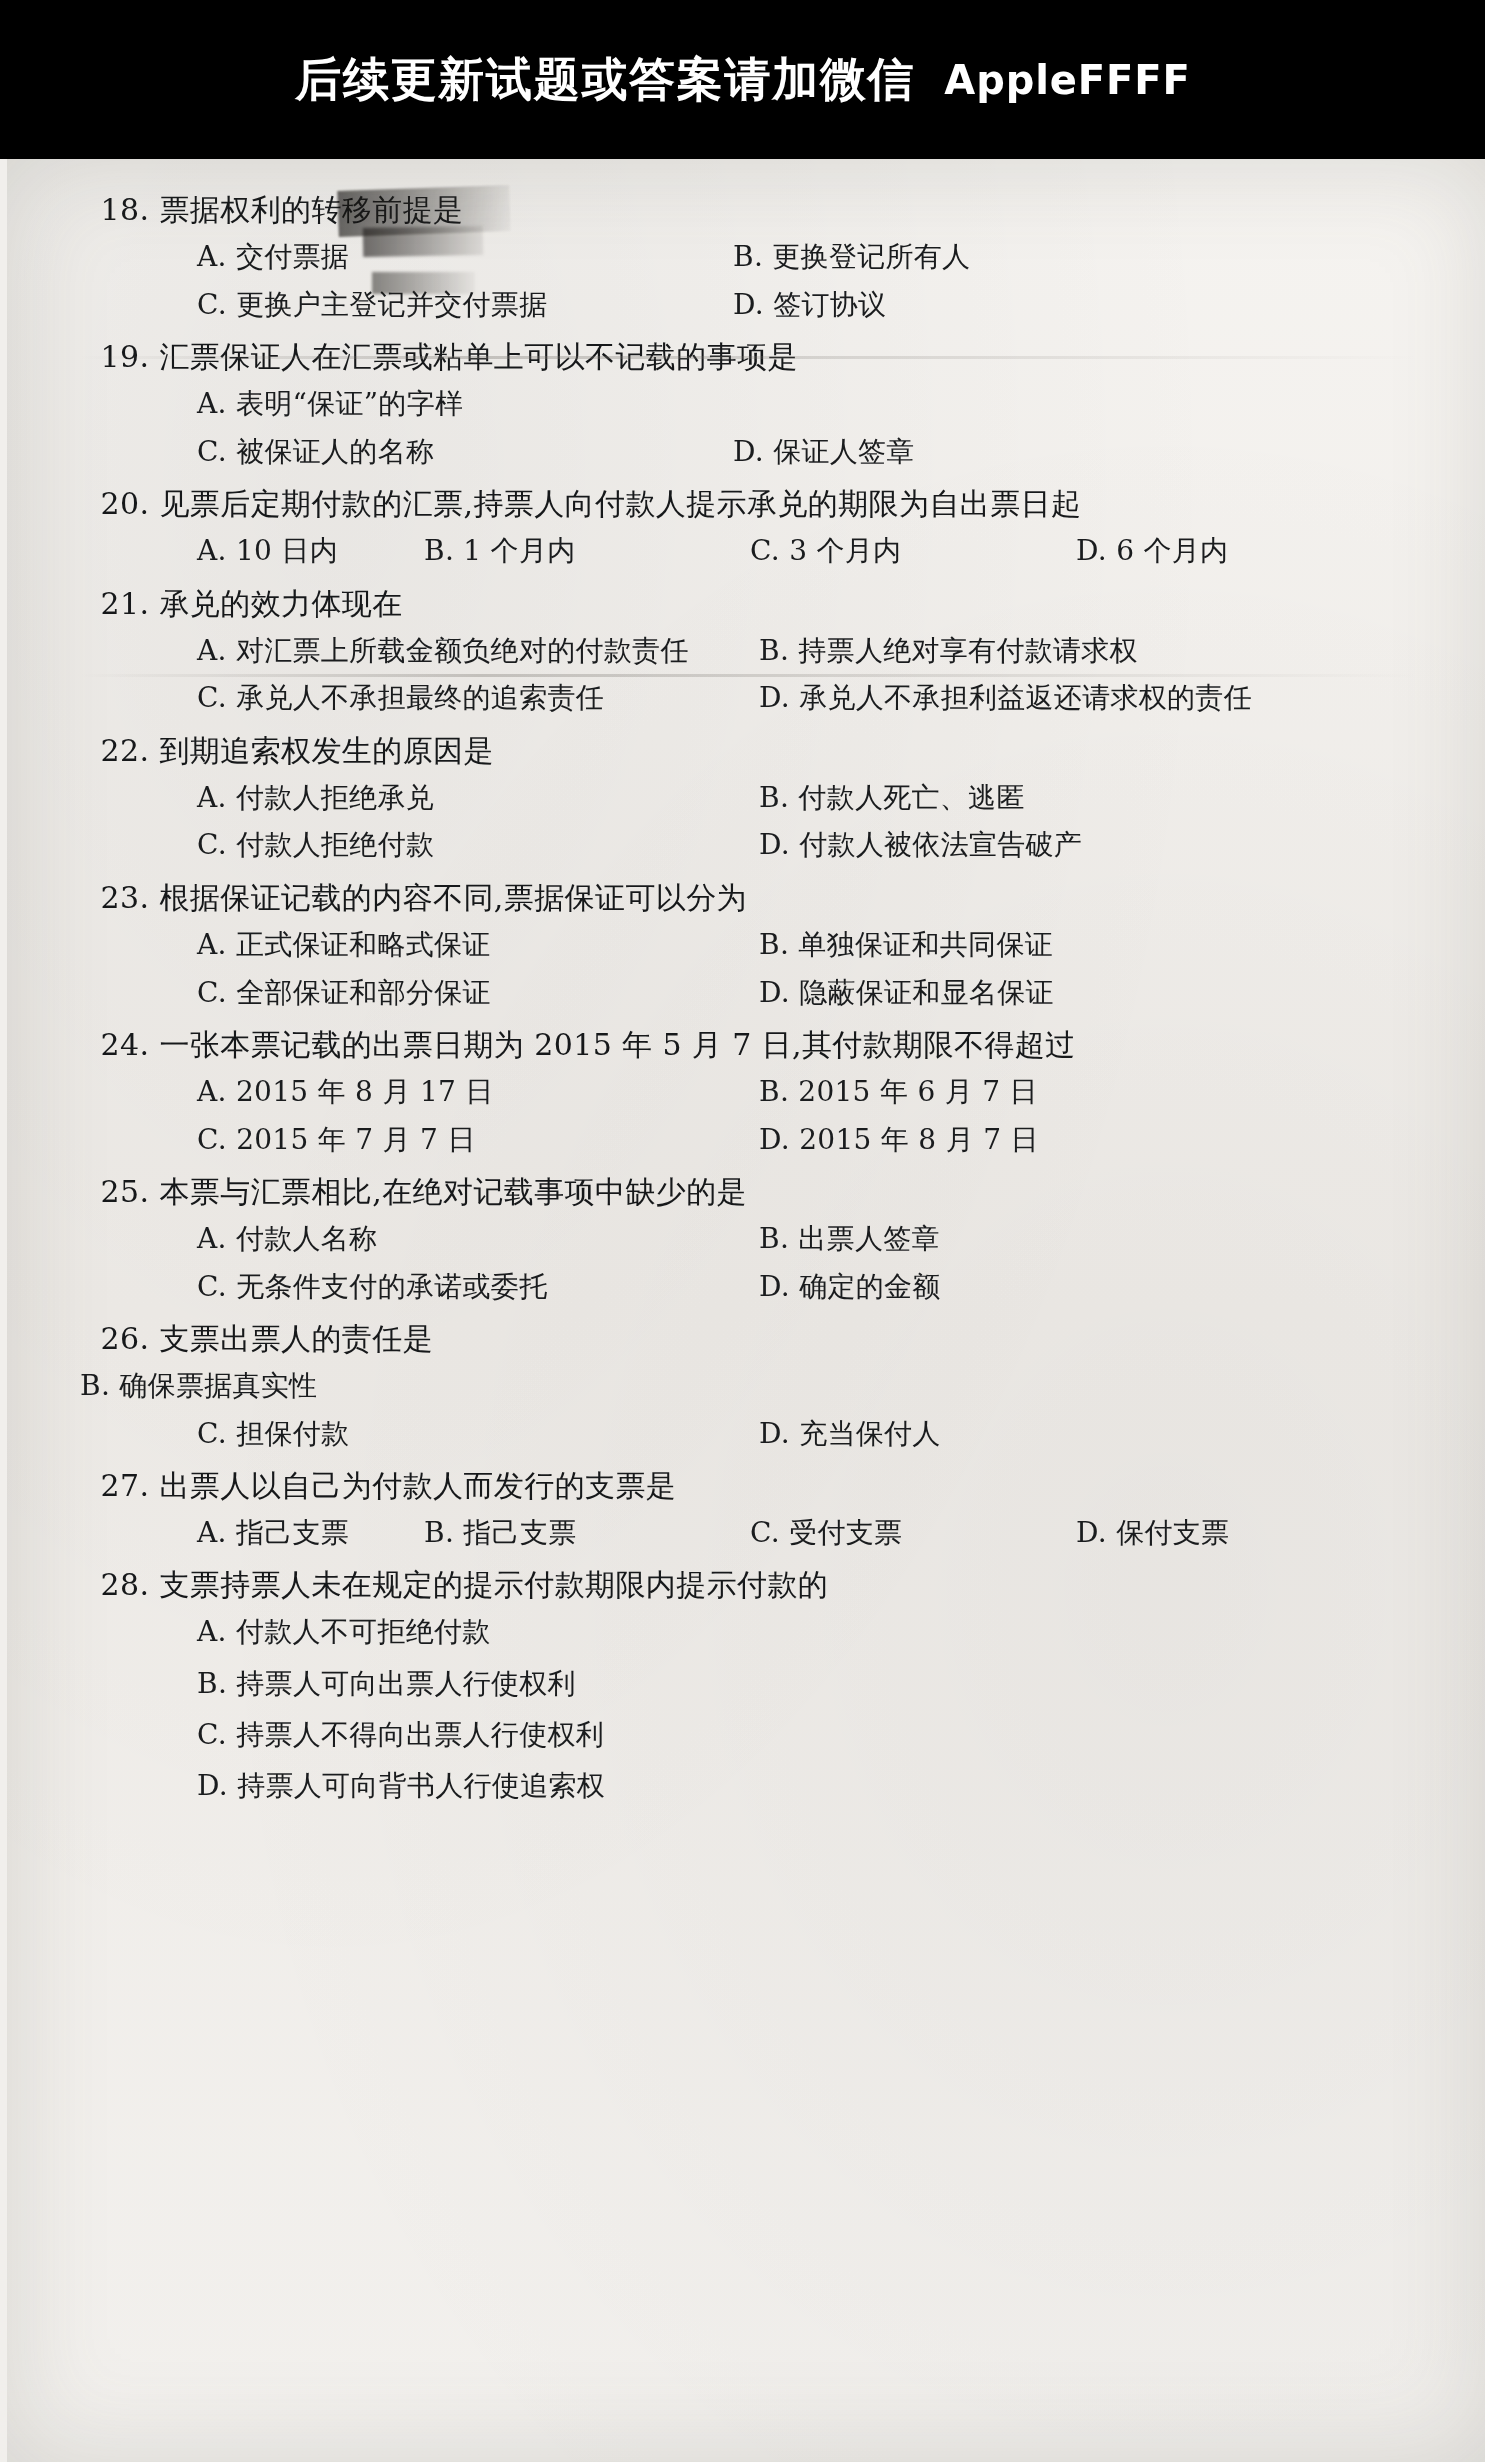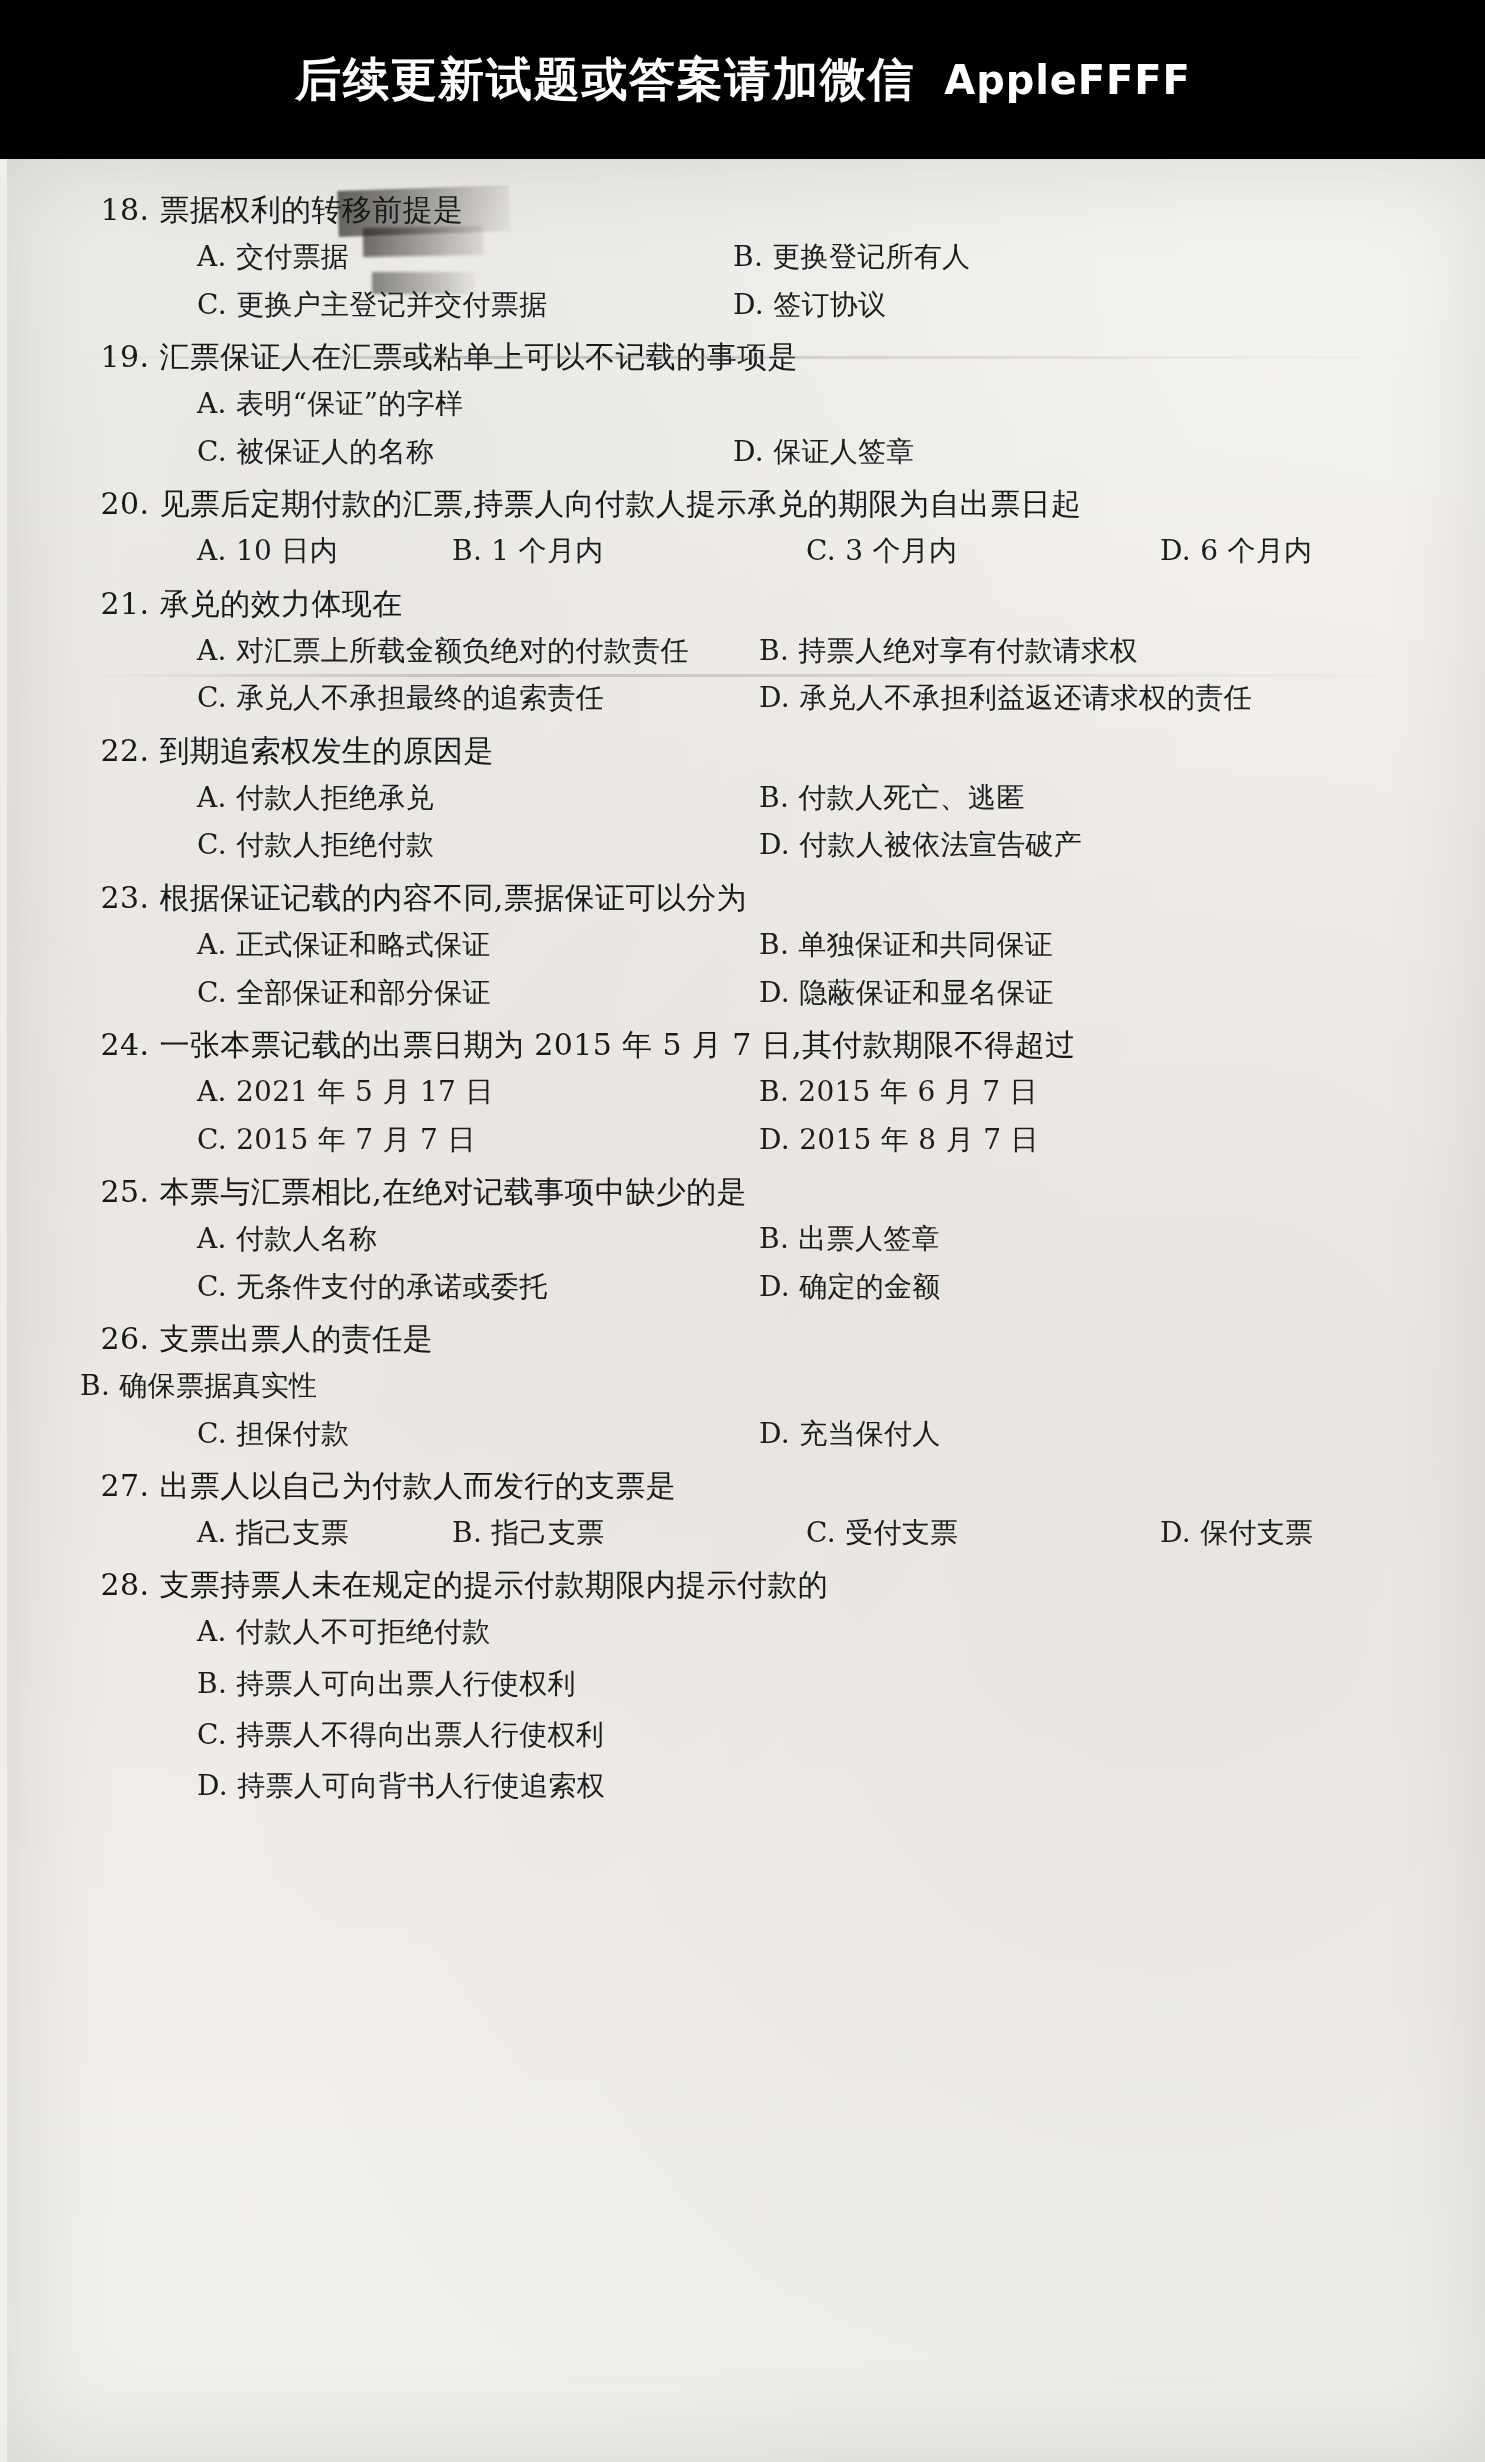--- a/index.html
+++ b/index.html
@@ -95,21 +95,20 @@
     color: #1a1c1e;
     letter-spacing: 0.3px;
     white-space: nowrap;
   }
   .row2 > .opt.c1 { width: 653px; padding-left: 117px; box-sizing: border-box; }
   .row2 > .opt.c2 { width: 567px; }
   
   .row4 {
     display: flex;
     margin-bottom: 15.5px;
-    gap: 28px;
   }
   .row4 > .opt {
     font-size: 28px;
     line-height: 1.15;
     color: #1a1c1e;
     letter-spacing: 0.3px;
     white-space: nowrap;
   }
   .row4 > .opt.q1 { width: 344px; padding-left: 117px; box-sizing: border-box; }
   .row4 > .opt.q2 { width: 326px; }
@@ -276,21 +275,21 @@
             <span class="opt c1">C. 全部保证和部分保证</span>
             <span class="opt c2">D. 隐蔽保证和显名保证</span>
           </div>
         </div>
       </div>
 
       <div class="question">
         <p class="stem">24. 一张本票记载的出票日期为 2015 年 5 月 7 日,其付款期限不得超过</p>
         <div class="opts">
           <div class="row2 wide">
-            <span class="opt c1">A. 2021 年 5 月 17 日</span>
+            <span class="opt c1">A. 2015 年 8 月 17 日</span>
             <span class="opt c2">B. 2015 年 6 月 7 日</span>
           </div>
           <div class="row2 wide">
             <span class="opt c1">C. 2015 年 7 月 7 日</span>
             <span class="opt c2">D. 2015 年 8 月 7 日</span>
           </div>
         </div>
       </div>
 
       <div class="question">

